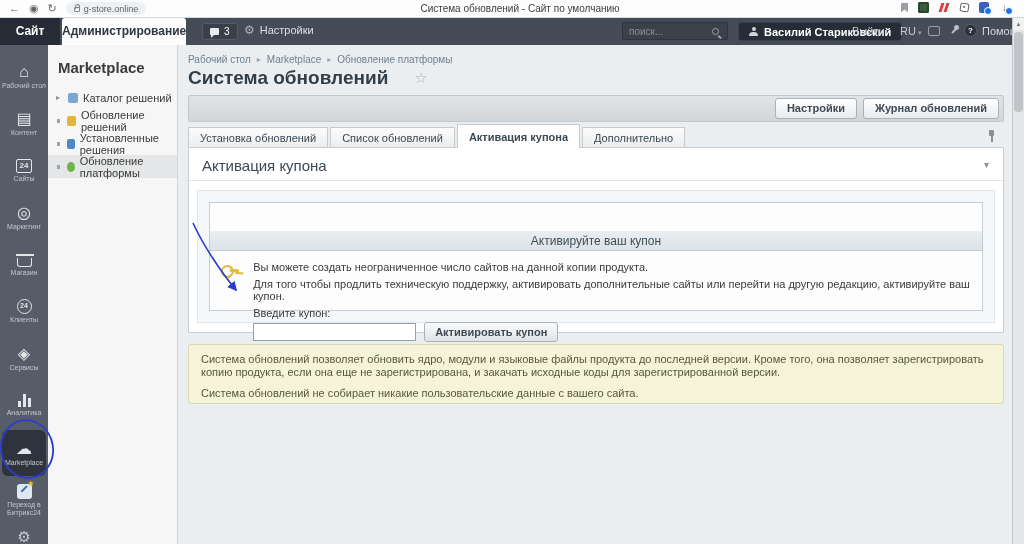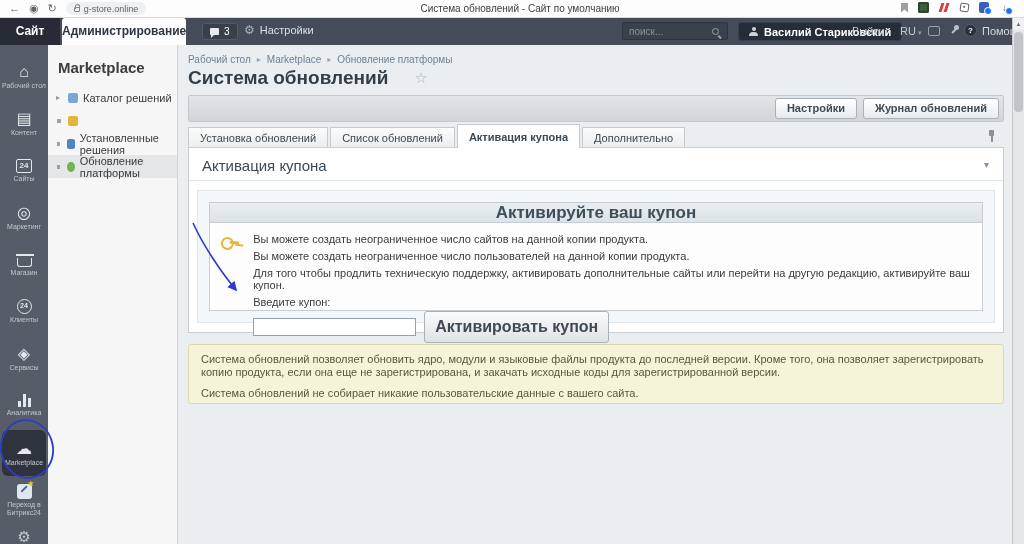--- a/index.html
+++ b/index.html
@@ -99,30 +99,30 @@
   .tabpin-ic { position:absolute; right:16px; top:85px; width:10px; height:13px; z-index:3; }
   .tabpin-ic::before { content:""; position:absolute; left:3px; top:0; width:5px; height:6px; background:#8a9097; border-radius:1px; }
   .tabpin-ic::after { content:""; position:absolute; left:5px; top:6px; width:1.5px; height:6px; background:#8a9097; }
 
   #panel { position:absolute; left:10px; top:102px; width:816px; height:186px; background:#fff; border:1px solid #c9ced3; z-index:2; }
   #section-head { position:relative; height:33px; border-bottom:1px solid #e2e6e9; }
   #section-title { position:absolute; left:13px; top:9px; font-size:15px; color:#3c4a55; }
   .collapse-ic { position:absolute; right:14px; top:11px; color:#8b9299; font-size:10px; cursor:pointer; }
   #form-area { margin:9px 8px; border:1px solid #e0e6ea; background:#f3f7f9; padding:11px; height:133px; }
   #coupon-table { border:1px solid #c6ced4; background:#fdfdfe; height:109px; }
-  #coupon-head { height:20px; background:linear-gradient(#e9eef1,#dce2e6); border-bottom:1px solid #c6ced4; text-align:center; font-size:17px; font-weight:bold; color:#3f4f5a; line-height:20px; }
+  #coupon-head { height:20px; background:linear-gradient(#e9eef1,#dce2e6); border-bottom:1px solid #c6ced4; text-align:center; font-size:12px; font-weight:normal; color:#3f4f5a; line-height:20px;margin-top:28px; }
   #coupon-body { display:flex; padding:10px 12px; gap:14px; }
   .key-ic { width:18px; height:18px; position:relative; margin-top:2px; transform:rotate(-40deg); }
   .key-ic::before { content:""; position:absolute; left:0; top:0; width:9px; height:9px; border:2.5px solid #e3b93c; border-radius:50%; }
   .key-ic::after { content:""; position:absolute; left:8px; top:9px; width:9px; height:2.5px; background:#e3b93c; box-shadow:5px 2px 0 -0.5px #e3b93c; transform:rotate(45deg); }
   .coupon-line { font-size:11px; color:#3b3b3b; margin-bottom:5px; }
   .input-label { font-size:11px; color:#3b3b3b; margin:5px 0 3px; }
   .input-row { display:flex; align-items:center; gap:8px; }
   #coupon-input { width:163px; height:18px; border:1px solid #98a0a7; background:#fff; font-size:11px; padding:0 4px; outline:none; font-family:"Liberation Sans",sans-serif; }
-  .btn-sm { height:32px; padding:0 10px; font-size:16px; font-weight:bold; color:#3f4a53; background:linear-gradient(#fafbfb,#dfe3e5); border:1px solid #a9b1b8; border-radius:3px; cursor:pointer; font-family:"Liberation Sans",sans-serif; }
+  .btn-sm { height:20px; padding:0 10px; font-size:11px; font-weight:bold; color:#3f4a53; background:linear-gradient(#fafbfb,#dfe3e5); border:1px solid #a9b1b8; border-radius:3px; cursor:pointer; font-family:"Liberation Sans",sans-serif; }
 
   #note { position:absolute; left:10px; top:299px; width:816px; height:60px; background:#f6f4d8; border:1px solid #dcd9b2; border-radius:3px; padding:8px 12px; }
   .note-p { font-size:11px; line-height:13px; color:#55583c; }
   .note-p + .note-p { margin-top:8px; }
 
   
   #scrollbar { position:absolute; right:0; top:18px; width:12px; height:526px; background:#e4e6e8; border-left:1px solid #c6c9cc; }
   #scrollbar .sb-up { height:12px; text-align:center; font-size:6px; line-height:12px; color:#6a6f75; background:#f0f1f2; }
   #scrollbar .sb-thumb { position:absolute; left:1px; top:14px; width:9px; height:80px; background:#c1c5c9; border-radius:4px; }
 
@@ -233,20 +233,21 @@
   <div id="submenu">
     <h2>Marketplace</h2>
     <div class="sm-item">
       <span class="sm-mark">▸</span>
       <span class="sm-ic" style="background:#7ba7d7"></span>
       <span>Каталог решений</span>
     </div>
     <div class="sm-item">
       <span class="sm-sq"></span>
       <span class="sm-ic" style="background:#e3b53a"></span>
+      <span>Обновление решений</span>
     </div>
     <div class="sm-item">
       <span class="sm-sq"></span>
       <span class="sm-ic" style="background:#4f86c6"></span>
       <span>Установленные решения</span>
     </div>
     <div class="sm-item active">
       <span class="sm-sq"></span>
       <span class="sm-ic" style="background:#6fb54b;border-radius:50%"></span>
       <span>Обновление платформы</span>
@@ -285,21 +286,20 @@
         <span id="section-title">Активация купона</span>
         <span class="collapse-ic">▾</span>
       </div>
       <div id="form-area">
         <div id="coupon-table">
           <div id="coupon-head">Активируйте ваш купон</div>
           <div id="coupon-body">
             <span class="key-ic"></span>
             <div>
               <div class="coupon-line">Вы можете создать неограниченное число сайтов на данной копии продукта.</div>
-              <div class="coupon-line">Вы можете создать неограниченное число пользователей на данной копии продукта.</div>
               <div class="coupon-line">Для того чтобы продлить техническую поддержку, активировать дополнительные сайты или перейти на другую редакцию, активируйте ваш купон.</div>
               <div class="input-label">Введите купон:</div>
               <div class="input-row">
                 <input id="coupon-input" value="" style="">
                 <button class="btn-sm">Активировать купон</button>
               </div>
             </div>
           </div>
         </div>
       </div>

